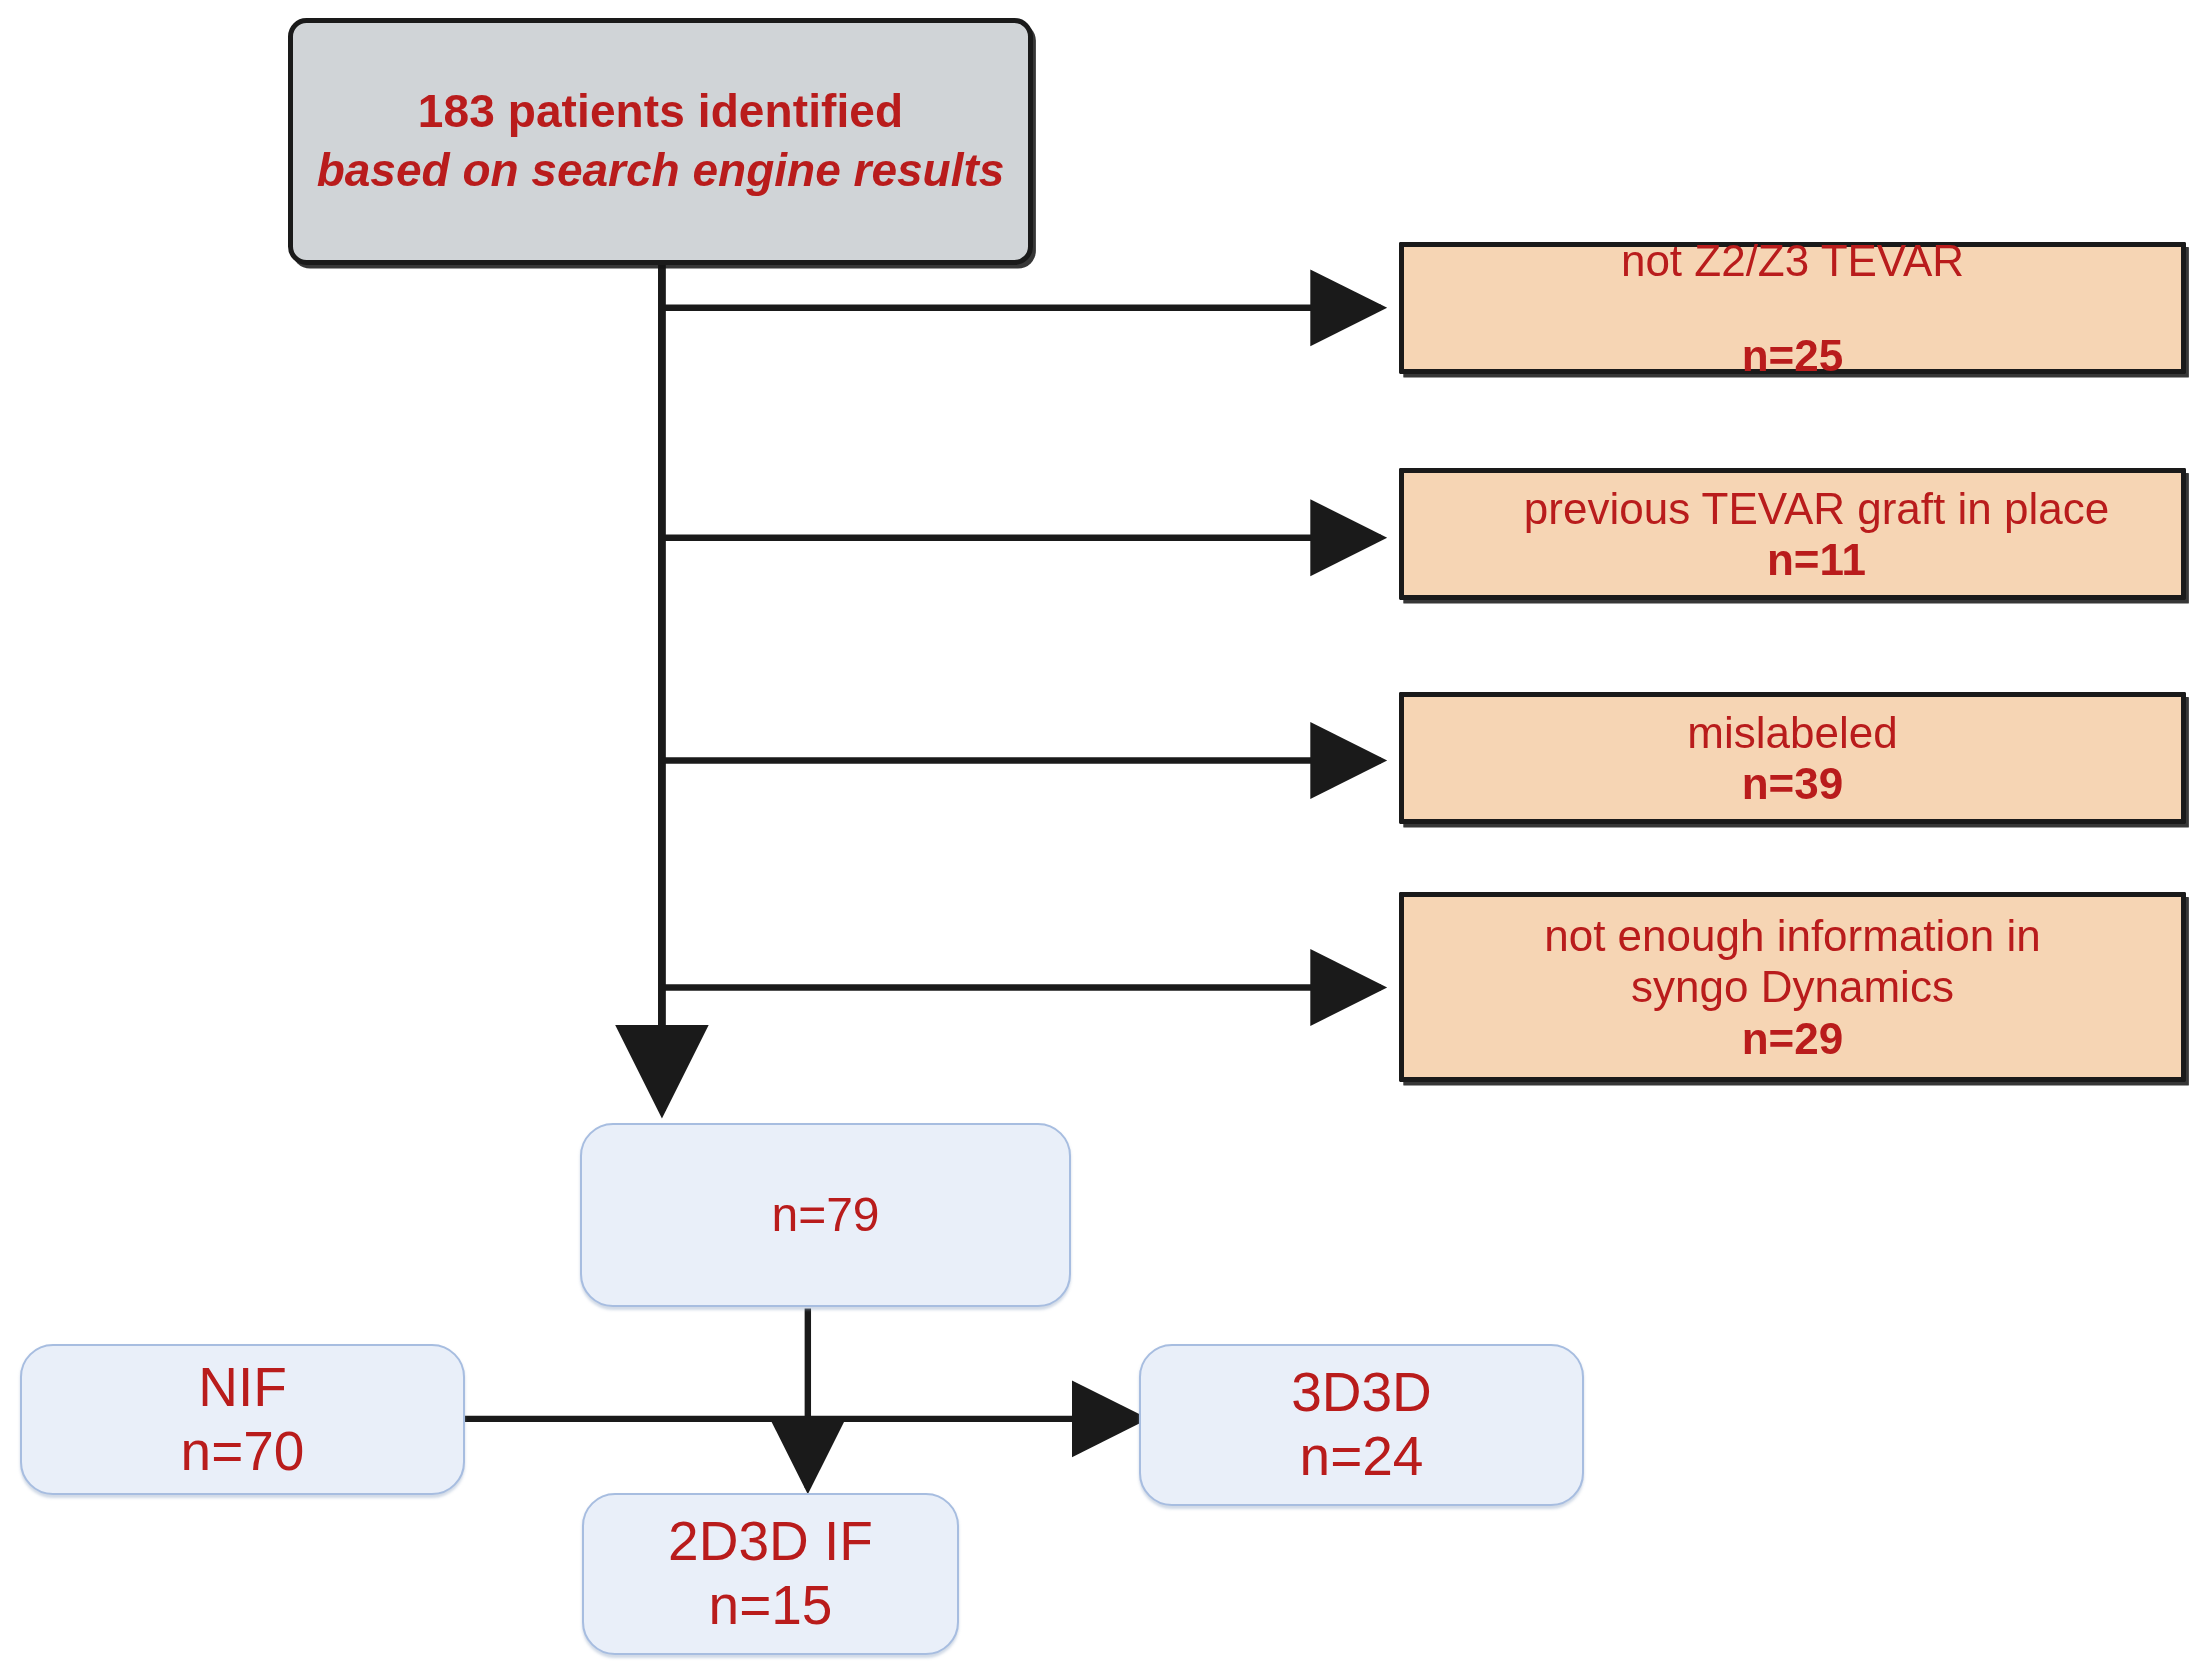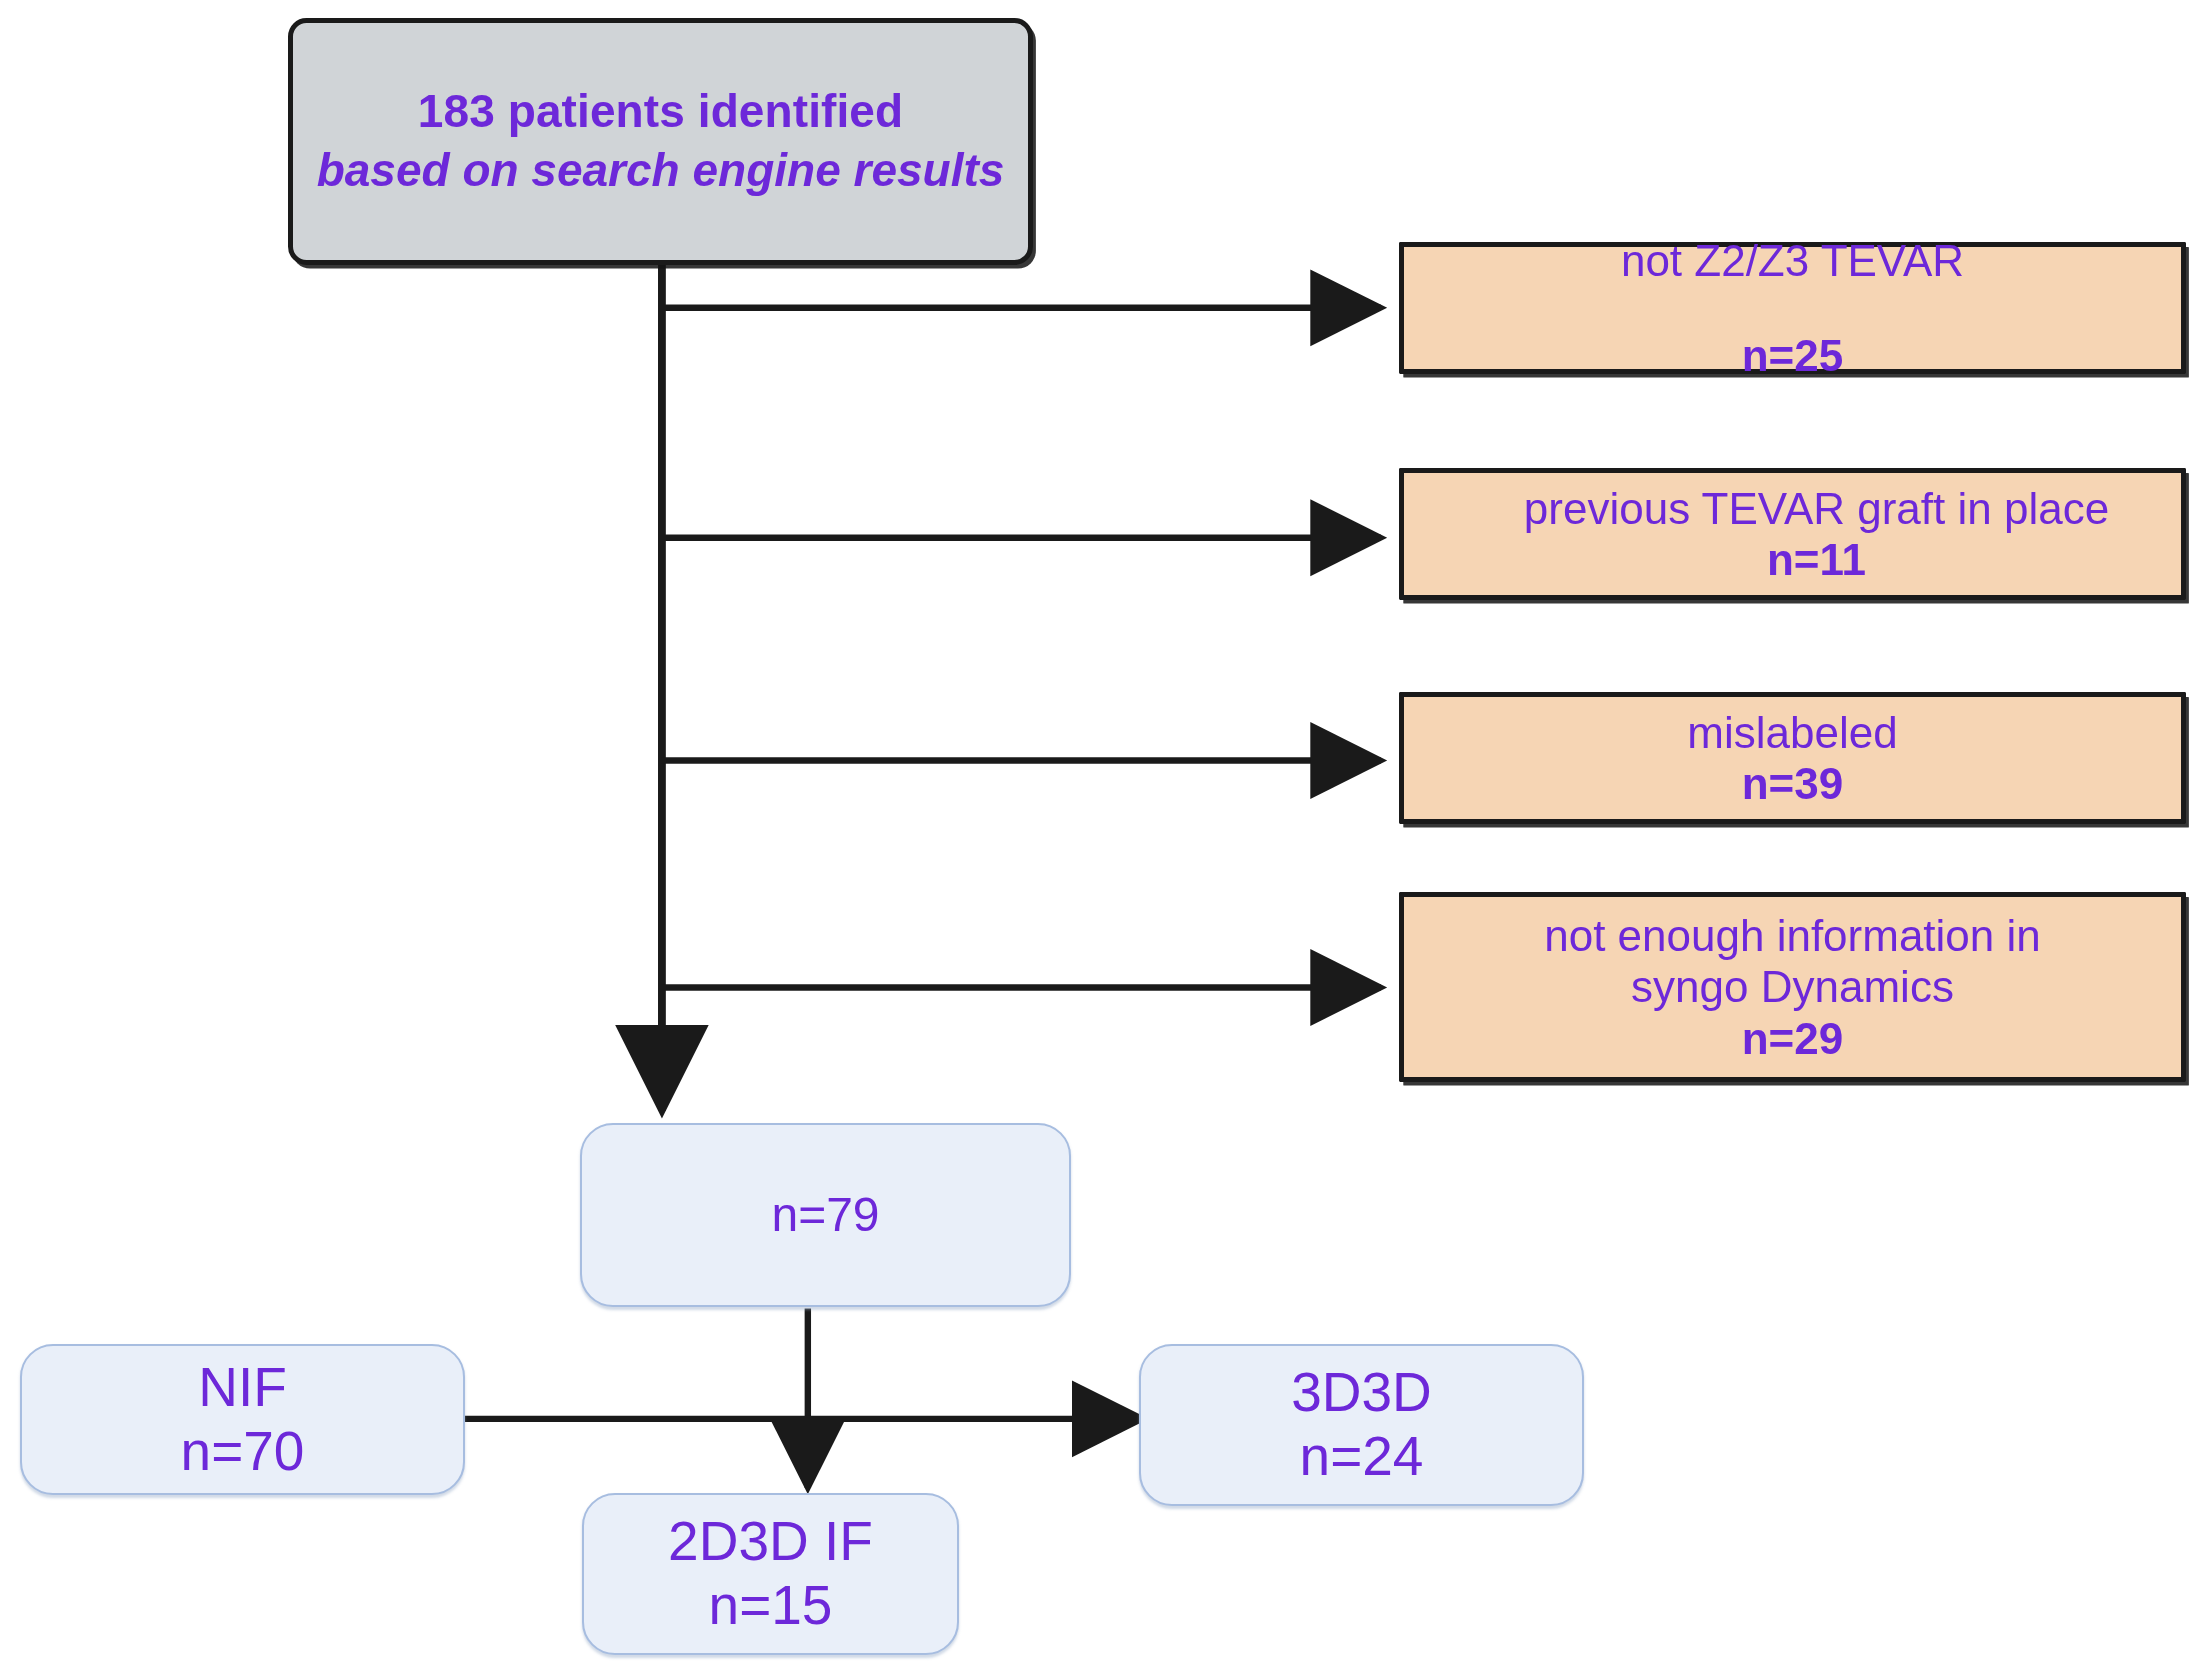--- a/index.html
+++ b/index.html
@@ -27,21 +27,21 @@
     pointer-events: none;
   }
   .node {
     position: absolute;
     box-sizing: border-box;
     display: flex;
     flex-direction: column;
     align-items: center;
     justify-content: center;
     text-align: center;
-    color: #6d28d9;
+    color: #b91c1c;
     line-height: 1.16;
   }
   
   .node-gray {
     background: #d0d4d7;
     border: 5px solid #1a1a1a;
     border-radius: 18.5px;
     box-shadow: 3.6px 4.3px 0 -0.7px rgba(20,20,20,0.85);
     font-size: 46px;
   }

